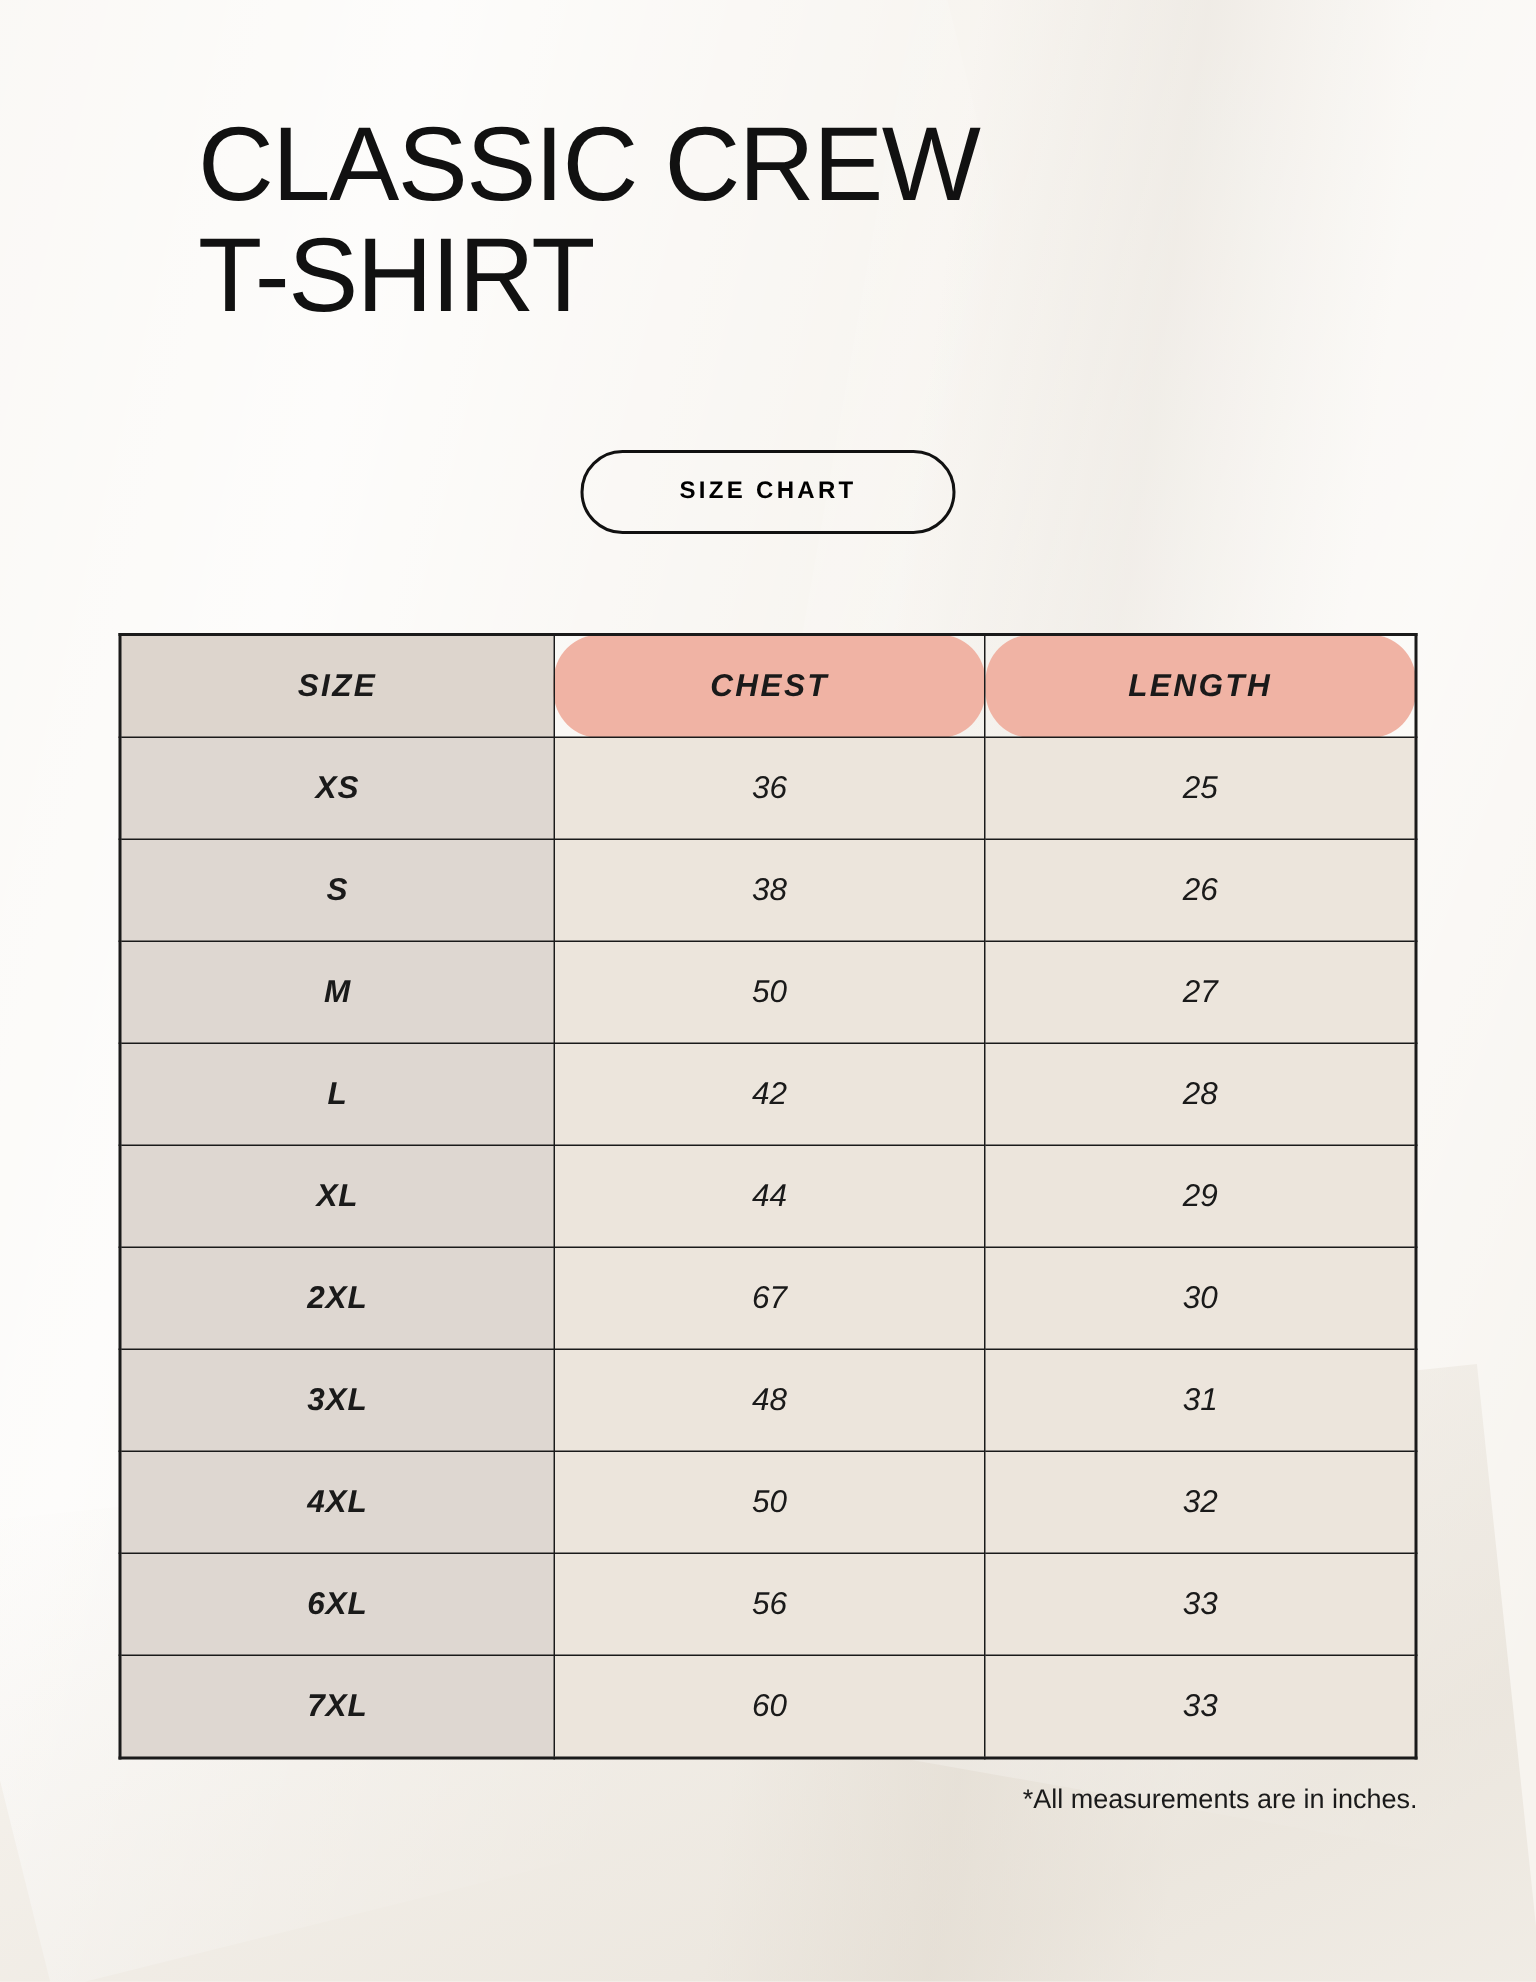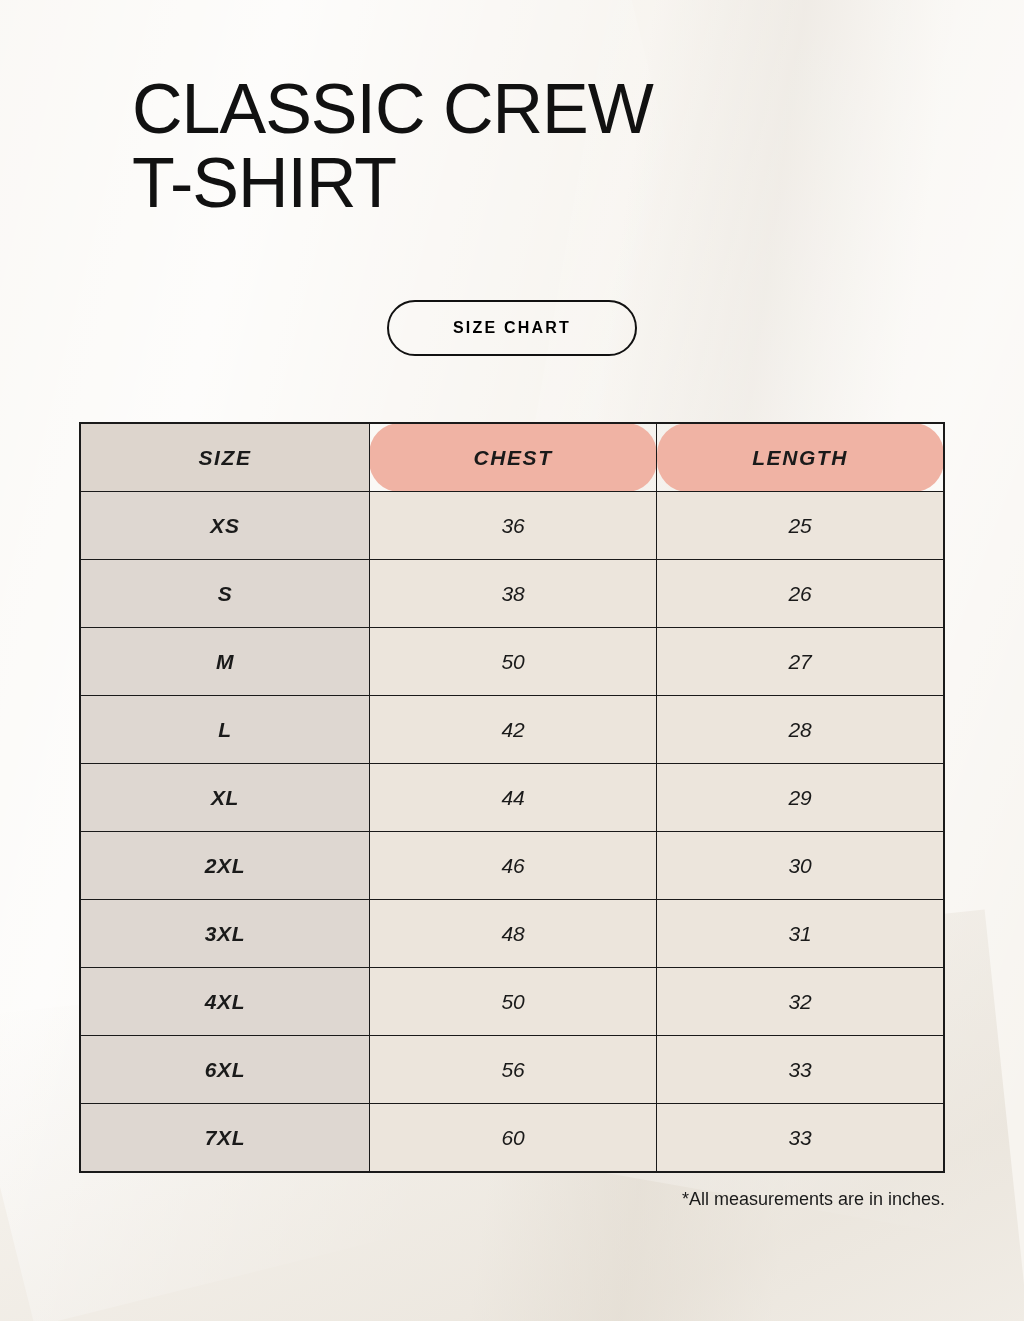--- a/index.html
+++ b/index.html
@@ -203,21 +203,21 @@
           <td class="c-val">42</td>
           <td class="c-val">28</td>
         </tr>
         <tr>
           <td class="c-size">XL</td>
           <td class="c-val">44</td>
           <td class="c-val">29</td>
         </tr>
         <tr>
           <td class="c-size">2XL</td>
-          <td class="c-val">46</td>
+          <td class="c-val">67</td>
           <td class="c-val">30</td>
         </tr>
         <tr>
           <td class="c-size">3XL</td>
           <td class="c-val">48</td>
           <td class="c-val">31</td>
         </tr>
         <tr>
           <td class="c-size">4XL</td>
           <td class="c-val">50</td>

